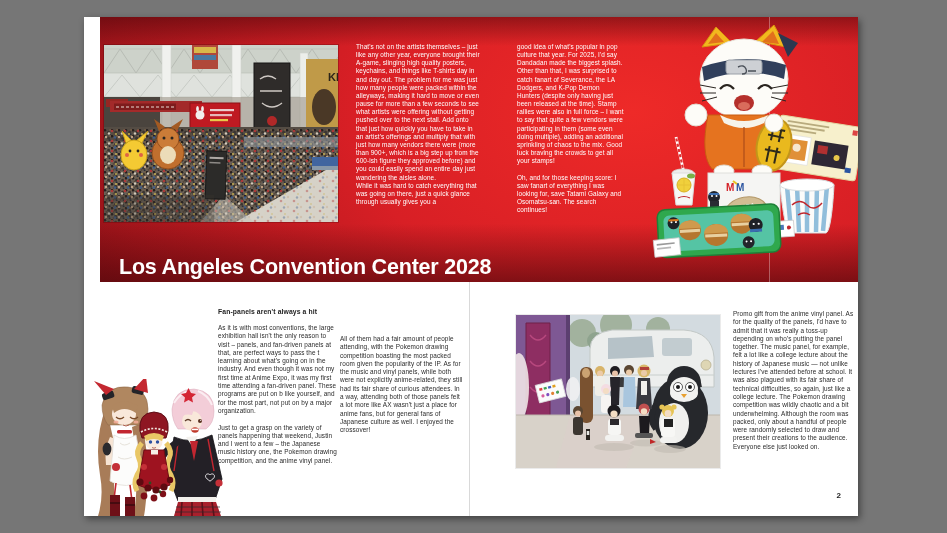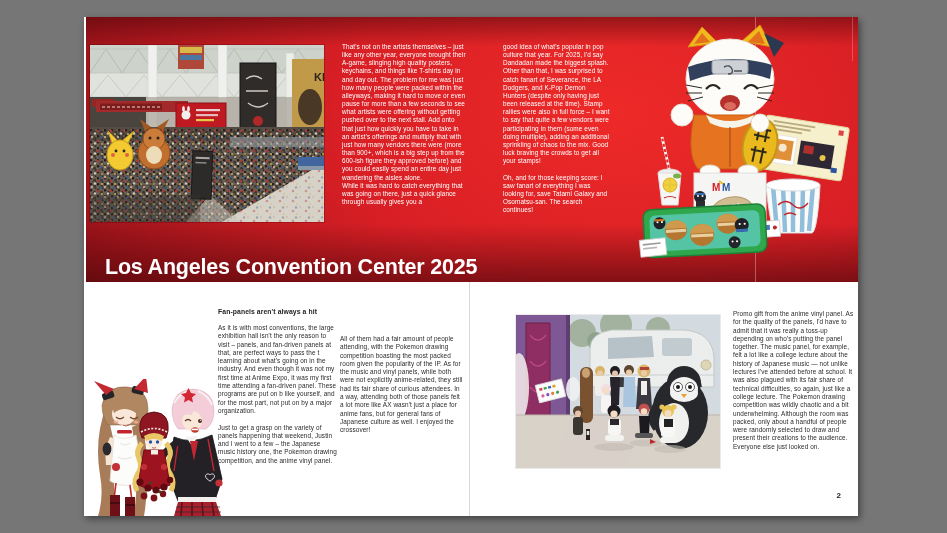--- a/index.html
+++ b/index.html
@@ -6,21 +6,21 @@
   body{
     width:947px;height:533px;background:#767676;
     font-family:"Liberation Sans",sans-serif;position:relative;overflow:hidden;
   }
   .spread{
     position:absolute;left:84px;top:17px;width:774px;height:499px;
     background:#ffffff;box-shadow:2px 3px 7px rgba(0,0,0,.45);overflow:hidden;
   }
   
   .hero{
-    position:absolute;left:2px;top:0;width:805px;height:265px;
+    position:absolute;left:16px;top:0;width:805px;height:265px;
     background:
       linear-gradient(180deg, rgba(74,6,10,.50) 0%, rgba(74,6,10,0) 11%, rgba(74,6,10,0) 78%, rgba(74,6,10,.62) 100%),
       radial-gradient(620px 420px at 66% 36%, #ee2a28 0%, #d81f25 45%, #a3151b 85%, #8a1016 100%);
   }
   .hero-guide{position:absolute;width:1px;background:rgba(255,255,255,.32);}
   .crowd-photo{position:absolute;left:4px;top:28px;width:234px;height:177px;box-shadow:0 0 0 1px rgba(60,0,4,.25);}
   .merch-photo{position:absolute;left:550px;top:8px;width:224px;height:252px;z-index:2;}
   .hero-col{
     position:absolute;top:26px;color:#ffffff;
     font-size:6.4px;line-height:8.15px;white-space:pre-line;
@@ -301,21 +301,21 @@
           <path d="M34 154 v12 M28 160 h12" stroke="#e6c234" stroke-width="1"></path>
           <ellipse cx="41" cy="151" rx="4" ry="2.5" fill="#7ab048"></ellipse>
           <path d="M28 173 q6 -3 12 0" stroke="#c0272d" stroke-width="1.2" fill="none"></path>
         </g>
       </svg>
     </div>
 
     <div class="hero-guide" style="left:669px;top:0;height:265px;"></div>
     <div class="hero-guide" style="left:766px;top:0;height:44px;opacity:.7;"></div>
 
-    <div class="masthead">Los Angeles Convention Center 2025</div>
+    <div class="masthead">Los Angeles Convention Center 2028</div>
   </div>
 
   <div class="gutter"></div>
 
   <div class="col-head">Fan-panels aren't always a hit</div>
   <div class="body-col lp-c1">As it is with most conventions, the large exhibition hall isn't the only reason to visit – panels, and fan-driven panels at that, are perfect ways to pass the t learning about what's going on in the industry. And even though it was not my first time at Anime Expo, it was my first time attending a fan-driven panel. These programs are put on b like yourself, and for the most part, not put on by a major organization.
 
 Just to get a grasp on the variety of panels happening that weekend, Justin and I went to a few – the Japanese music history one, the Pokemon drawing competition, and the anime vinyl panel.</div>
   <div class="body-col lp-c2">All of them had a fair amount of people attending, with the Pokemon drawing competition boasting the most packed room given the popularity of the IP. As for the music and vinyl panels, while both were not explicitly anime-related, they still had its fair share of curious attendees. In a way, attending both of those panels felt a lot more like AX wasn't just a place for anime fans, but for general fans of Japanese culture as well. I enjoyed the crossover!</div>
   <div class="body-col rp-c1">Promo gift from the anime vinyl panel. As for the quality of the panels, I'd have to admit that it was really a toss-up depending on who's putting the panel together. The music panel, for example, felt a lot like a college lecture about the history of Japanese music — not unlike lectures I've attended before at school. It was also plagued with its fair share of technical difficulties, so again, just like a college lecture. The Pokemon drawing competition was wildly chaotic and a bit underwhelming. Although the room was packed, only about a handful of people were randomly selected to draw and present their creations to the audience. Everyone else just looked on.</div>

